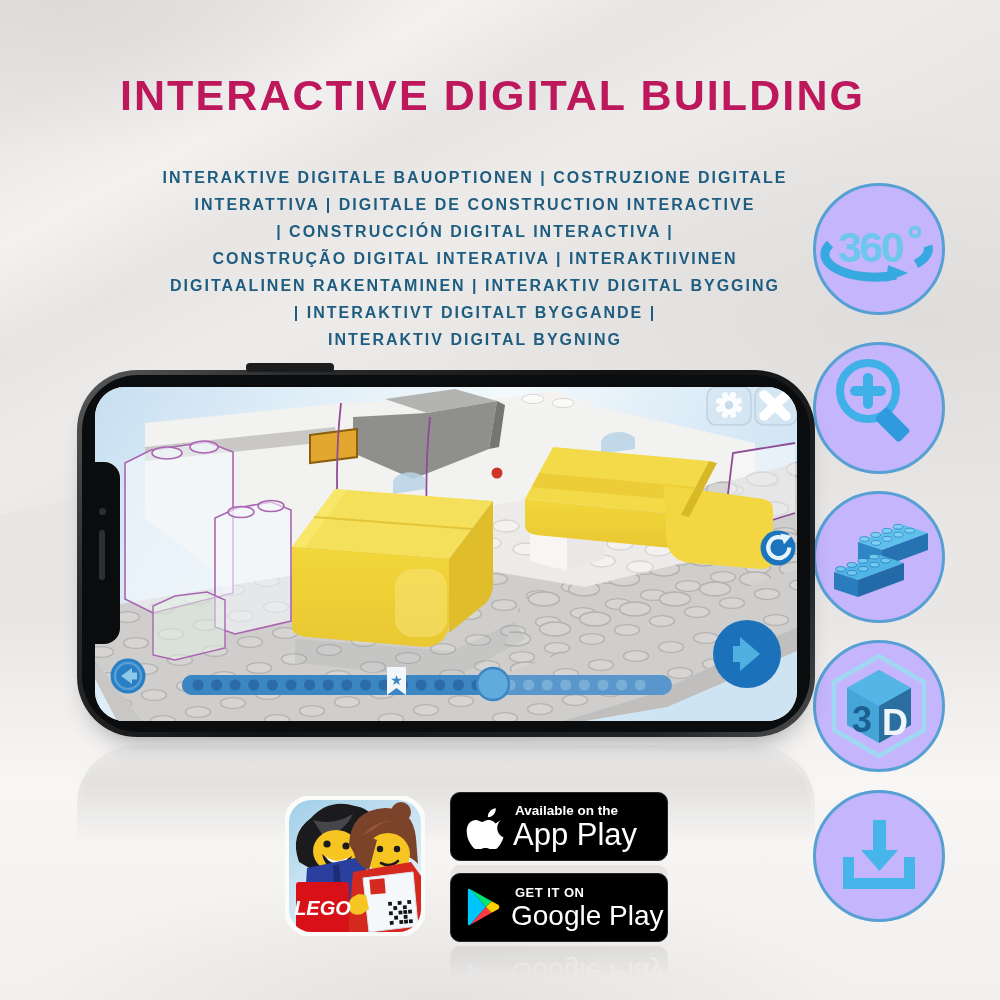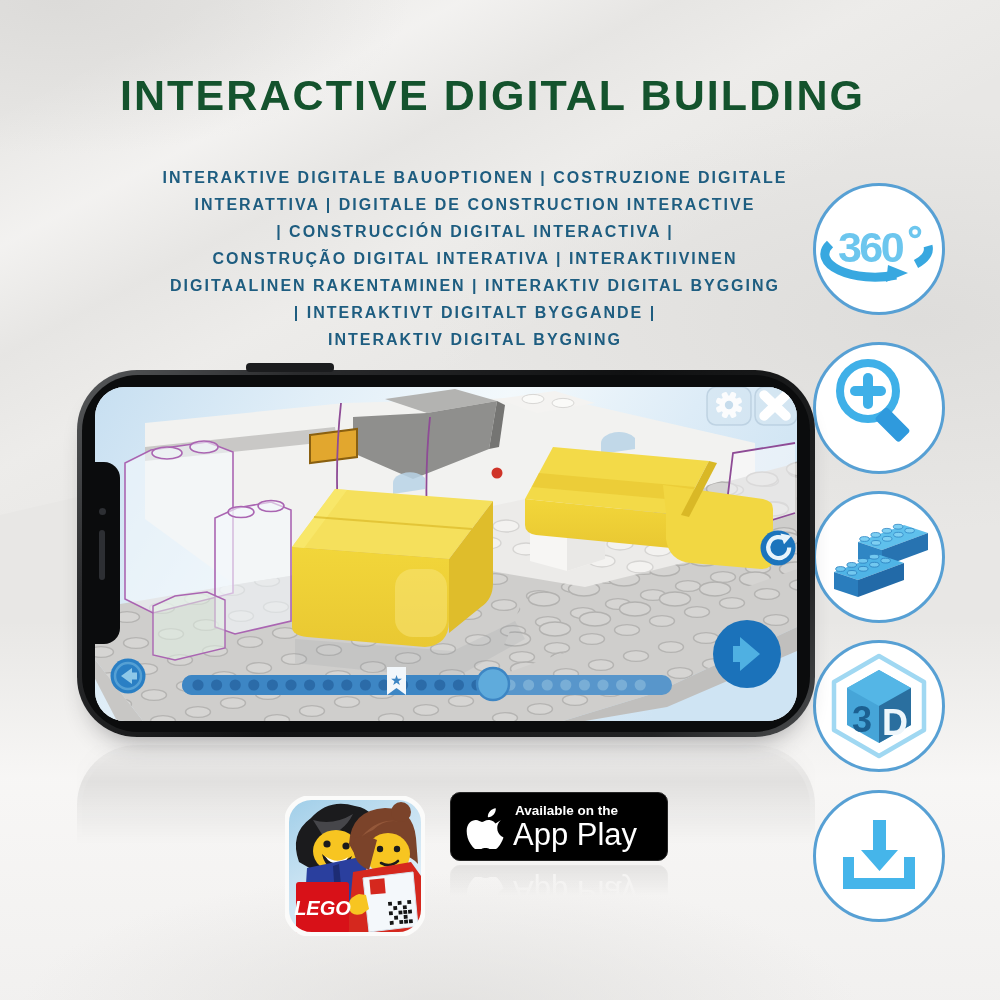--- a/index.html
+++ b/index.html
@@ -8,25 +8,25 @@
    background:linear-gradient(165deg, rgba(255,255,255,0) 35%, rgba(253,252,251,0.5) 46%, rgba(228,227,225,0.4) 55%, rgba(246,245,243,0.35) 64%, rgba(232,231,229,0) 76%);
    transform:rotate(-13deg);}
  .bg2{position:absolute;left:0;top:0;width:1000px;height:1000px;
    background:
     radial-gradient(ellipse 700px 300px at 92% 32%, rgba(212,211,209,0.5), rgba(212,211,209,0) 70%),
     radial-gradient(ellipse 500px 220px at 6% 0%, rgba(210,209,207,0.55), rgba(210,209,207,0) 70%),
     linear-gradient(to bottom, rgba(255,255,255,0) 62%, rgba(250,249,248,0.85) 78%, rgba(242,241,240,0.95) 100%);}
  .bg3{position:absolute;left:0;top:740px;width:1000px;height:260px;
    background:radial-gradient(ellipse 600px 200px at 44% 105%, rgba(222,221,219,0.75), rgba(222,221,219,0) 70%);}
  .title{position:absolute;left:0;top:71px;width:985px;text-align:center;font-weight:bold;
-   font-size:43px;letter-spacing:2.1px;color:#14532d;}
+   font-size:43px;letter-spacing:2.1px;color:#be185d;}
  .subs{position:absolute;left:60px;top:164px;width:830px;text-align:center;font-weight:bold;
    font-size:16px;line-height:27px;letter-spacing:2.0px;color:#1e5d80;}
  .circ{position:absolute;left:813px;width:126px;height:126px;border-radius:50%;
-   background:#ffffff;border:3px solid #57a0d4;box-sizing:content-box;}
+   background:#c4b5fd;border:3px solid #57a0d4;box-sizing:content-box;}
  .phone{position:absolute;left:77px;top:370px;width:738px;height:367px;border-radius:60px;
    background:linear-gradient(135deg,#585a5c,#2b2c2e 20%,#101112 50%,#222324 85%,#4a4c4e);
    box-shadow:0 16px 26px -14px rgba(40,40,45,0.45);-webkit-box-reflect:below 8px linear-gradient(to bottom, rgba(0,0,0,0) 73%, rgba(0,0,0,0.09) 90%, rgba(0,0,0,0.04) 100%);}
  .phonein{position:absolute;left:5px;top:5px;width:728px;height:357px;border-radius:56px;background:#0b0c0d;}
  .screen{position:absolute;left:95px;top:387px;width:702px;height:334px;border-radius:30px;background:#e7f1f9;overflow:hidden;}
  .notch{position:absolute;left:95px;top:462px;width:25px;height:182px;background:#0b0c0d;border-radius:0 16px 16px 0;}
  .cam{position:absolute;left:99px;top:508px;width:7px;height:7px;border-radius:50%;background:#2d2f33;}
  .spk{position:absolute;left:99px;top:530px;width:6px;height:50px;border-radius:3px;background:#2d2f33;}
  .btn1{position:absolute;left:246px;top:363px;width:88px;height:9px;border-radius:4px;background:#1b1c1e;}
  .badge{position:absolute;left:450px;width:218px;height:69px;background:#000;border-radius:10px;border:1px solid #262626;box-sizing:border-box;text-align:right;-webkit-box-reflect:below 4px linear-gradient(to bottom, rgba(0,0,0,0) 55%, rgba(0,0,0,0.07));}
@@ -848,12 +848,22 @@
       </svg></div>
 
 <div class="badge" style="top:792px;">
   <div style="position:absolute;left:15px;top:11px;"><svg width="38" height="45" viewBox="0 0 814 1000">
           <path fill="#ffffff" d="M788 341c-6 4-109 63-109 195 0 153 134 207 138 208-1 3-21 75-70 148-44 64-90 128-160 128s-88-41-169-41c-79 0-107 42-171 42s-109-59-160-132C28 803 0 699 0 600c0-159 103-243 205-243 54 0 99 42 133 42 32 0 82-45 143-45 23 0 106 2 161 80zM601 234c27-32 46-77 46-122 0-6-1-13-2-18-44 2-96 29-127 66-25 28-48 73-48 119 0 7 1 14 2 16 3 1 7 1 11 1 39 0 88-26 118-62z"></path>
         </svg></div>
   <div style="position:absolute;left:64px;top:10px;color:#fff;font-size:13.5px;font-weight:bold;">Available on the</div>
   <div style="position:absolute;left:62px;top:24px;color:#fff;font-size:31px;">App Play</div>
 </div>
 
+<div class="badge" style="top:873px;">
+  <div style="position:absolute;left:14px;top:13px;"><svg width="36" height="40" viewBox="0 0 100 110">
+          <path d="M 8 8 Q 8 2 14 5 L 58 55 L 14 105 Q 8 108 8 102 Z" fill="#00c6ff"></path>
+          <path d="M 14 5 L 74 39 L 58 55 Z" fill="#00e673"></path>
+          <path d="M 14 105 L 74 71 L 58 55 Z" fill="#ff3a44"></path>
+          <path d="M 74 39 L 92 49 Q 99 55 92 61 L 74 71 L 58 55 Z" fill="#ffcf00"></path>
+        </svg></div>
+  <div style="position:absolute;left:64px;top:11px;color:#fff;font-size:13px;letter-spacing:0.5px;font-weight:bold;">GET IT ON</div>
+  <div style="position:absolute;left:60px;top:26px;color:#fff;font-size:28px;">Google Play</div>
+</div>
 </div>
 </body></html>

